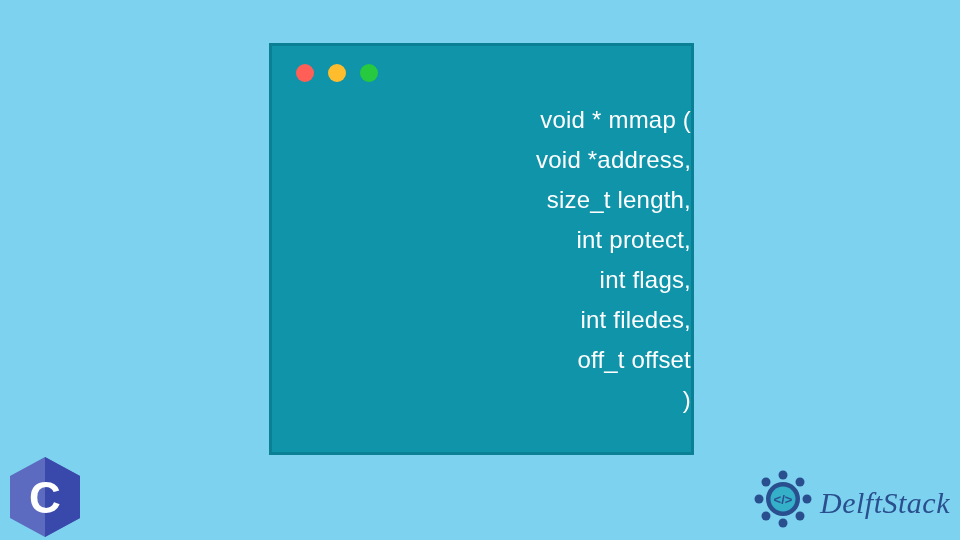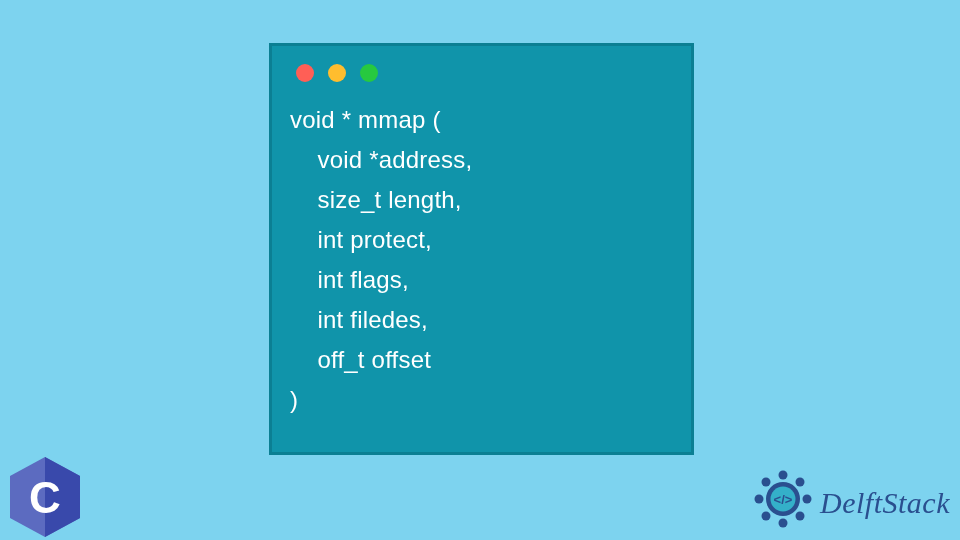--- a/index.html
+++ b/index.html
@@ -10,20 +10,21 @@
     font-family: -apple-system, "Segoe UI", Helvetica, Arial, sans-serif;
   }
   .code-window {
     position: absolute;
     left: 269px;
     top: 43px;
     width: 425px;
     height: 412px;
     background: #1094aa;
     border: 3px solid #0b7f93;
+    text-align: right;
   }
   .titlebar {
     display: flex;
     gap: 14px;
     padding: 18px 0 0 24px;
   }
   .dot { width: 18px; height: 18px; border-radius: 50%; }
   .dot.red { background: #ff5f56; }
   .dot.yellow { background: #ffbd2e; }
   .dot.green { background: #27c93f; }

